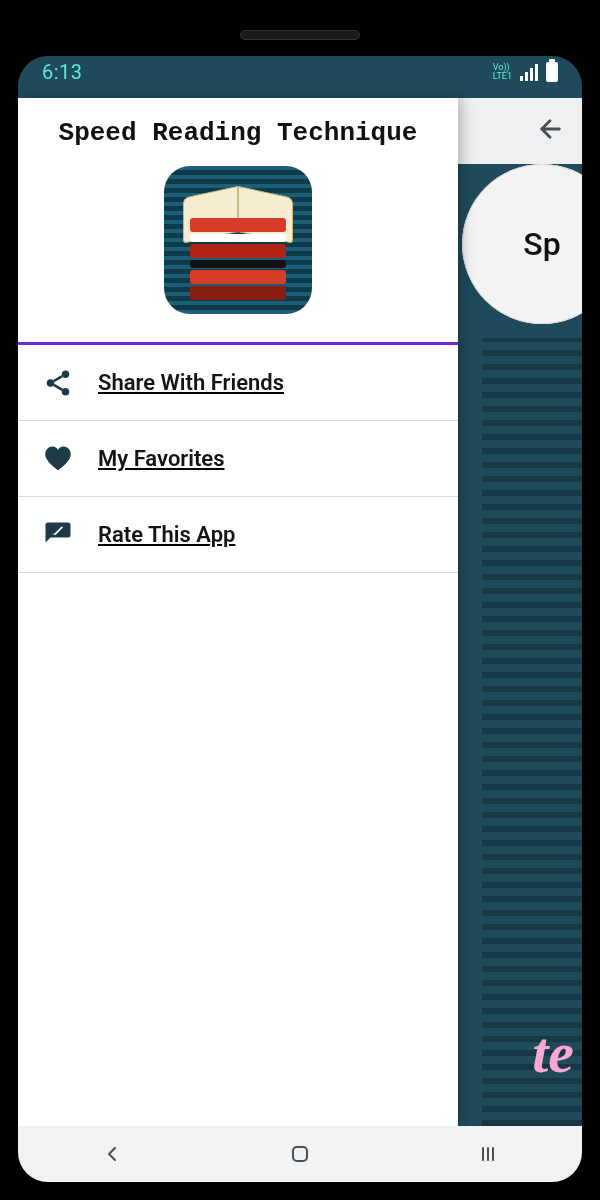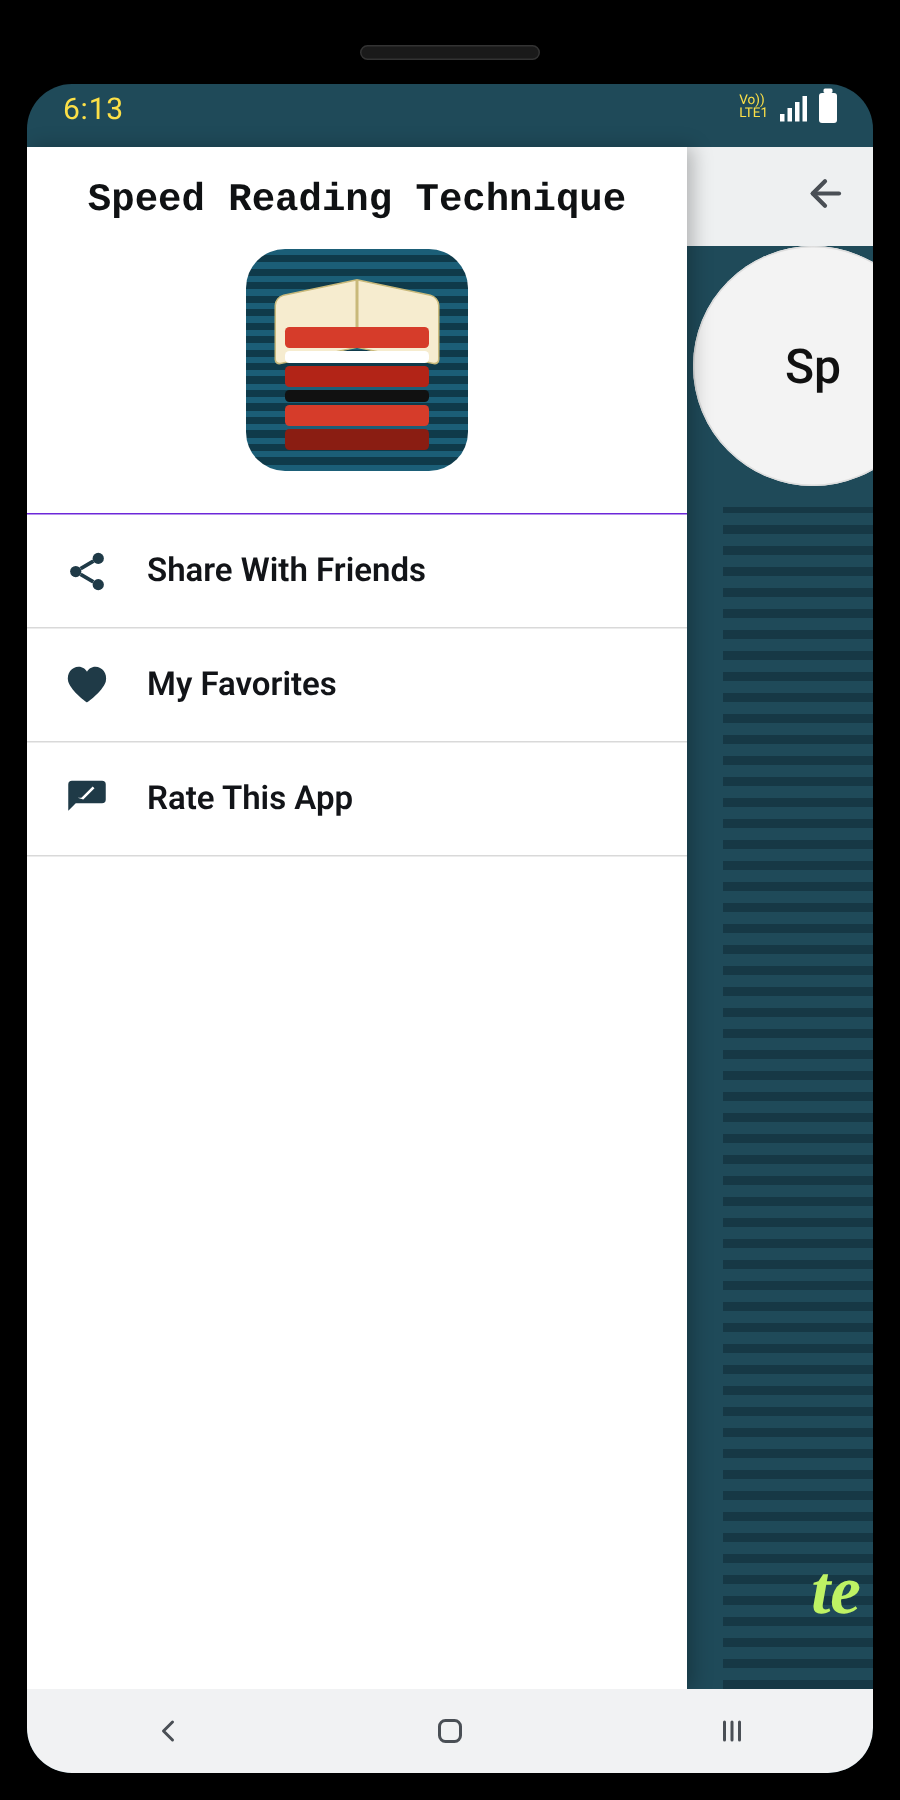--- a/index.html
+++ b/index.html
@@ -30,21 +30,21 @@
     height: calc(100% - 38px);
   }
 
   
   .status-bar {
     height: 32px;
     display: flex;
     align-items: center;
     justify-content: space-between;
     padding: 0 24px;
-    color: #fde047;
+    color: #5eead4;
     font-size: 20px;
   }
   .status-time { font-weight: 400; letter-spacing: 0.5px; }
   .status-right { display: flex; align-items: center; gap: 8px; }
   .lte { font-size: 9px; line-height: 9px; text-align: left; }
   .signal {
     display: flex; align-items: flex-end; gap: 2px; height: 18px;
   }
   .signal span { width: 3px; background:#fff; display:block; }
   .signal span:nth-child(1){height:5px;} .signal span:nth-child(2){height:9px;}
@@ -69,22 +69,22 @@
     background:#f3f3f3; border-radius:80px;
     height:160px; display:flex; align-items:center; justify-content:center;
     color:#111; font-size:32px; font-weight:500;
     box-shadow: inset 0 0 0 1px #ddd;
   }
   .bg-texture {
     position:absolute; top:240px; right:0; width:100px; bottom:0;
     background: repeating-linear-gradient(0deg,#163845,#163845 6px,#1f4a59 6px,#1f4a59 14px);
   }
   .bg-script {
-    position:absolute; bottom:40px; right:8px; color:#bef264;
-    font-style:italic; font-family:Georgia,serif; font-size:46px; font-weight:700;
+    position:absolute; bottom:40px; right:8px; color:#f9a8d4;
+    font-style:italic; font-family:Georgia,serif; font-size:58px; font-weight:700;
   }
 
   
   .drawer {
     position: absolute;
     top: 42px; left: 0; bottom: 56px;
     width: 440px;
     background: #fff;
     display: flex; flex-direction: column;
     box-shadow: 4px 0 12px rgba(0,0,0,0.25);
@@ -110,21 +110,21 @@
   .b4{background:#111;height:8px;} .b5{background:#d63c2a;} .b6{background:#8a1d12;}
   .open-book{
     position:absolute; top:14px; left:50%; transform:translateX(-50%);
     width:110px; height:52px;
   }
   .page{ position:absolute; bottom:0; width:55px; height:46px; background:#f6eccf;
     border:1px solid #c9b97a; }
   .page.left{ left:0; transform:skewY(-12deg); transform-origin:right bottom; border-radius:6px 0 0 4px;}
   .page.right{ right:0; transform:skewY(12deg); transform-origin:left bottom; border-radius:0 6px 4px 0;}
 
-  .menu { border-top:1px solid #6d28d9; }
+  .menu { border-top:3px solid #6d28d9;text-decoration:underline; }
   .menu-item {
     display:flex; align-items:center; gap:22px;
     height:76px; padding:0 22px;
     border-bottom:1px solid #d9d9d9;
     color:#121418; font-size:22px; font-weight:600;
   }
   .menu-item .icon-wrap{ width:36px; display:flex; justify-content:center; color:#1f3a47;}
 
   
   .navbar {

